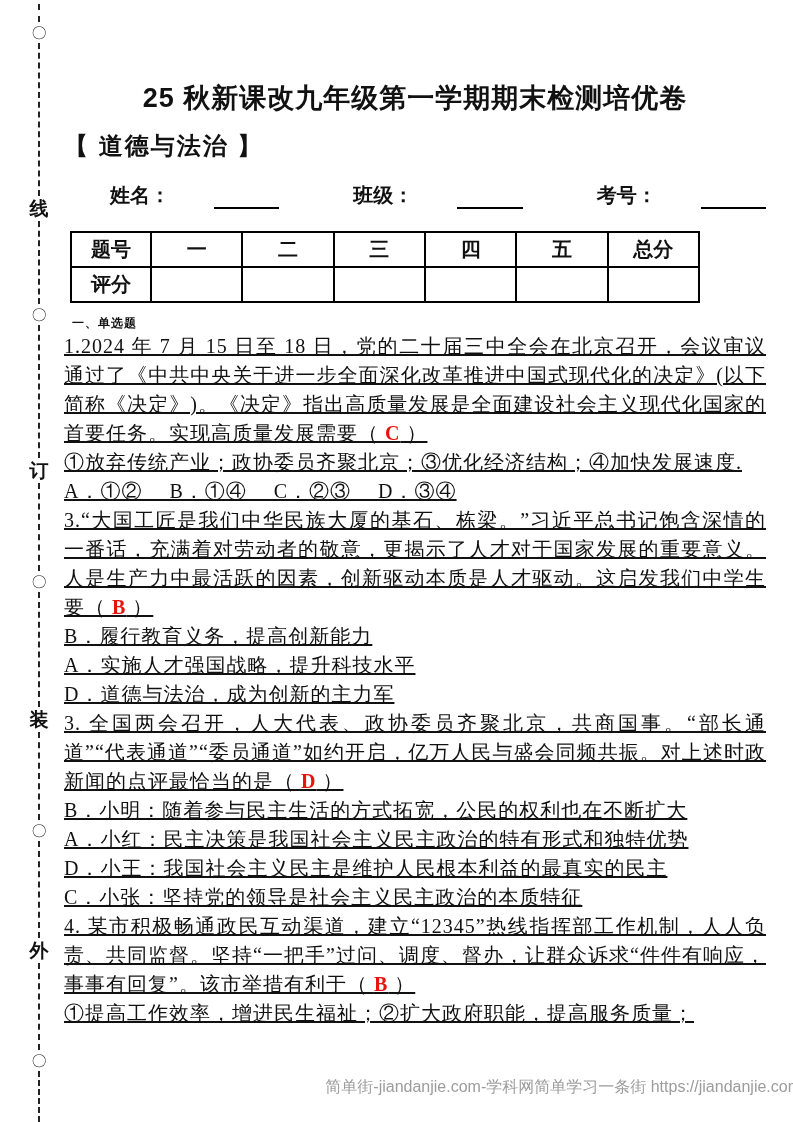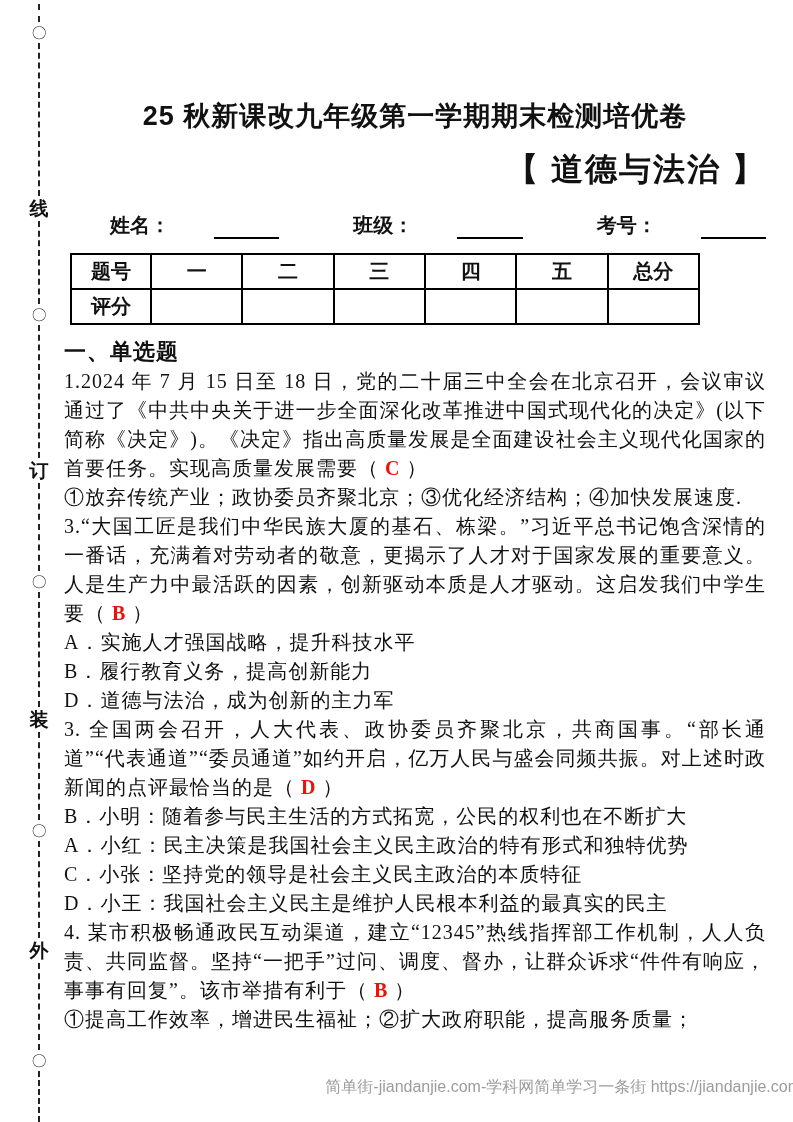--- a/index.html
+++ b/index.html
@@ -9,43 +9,43 @@
 
   
   .binding-strip{position:absolute;left:22px;top:0;height:1122px;width:34px;
                  display:flex;flex-direction:column;align-items:center;padding-top:4px;box-sizing:border-box;}
   .dash{width:0;border-left:2px dashed #222;}
   .mark{display:block;line-height:1;margin:3px 0;font-weight:bold;font-size:19px;
         font-family:"Liberation Sans",sans-serif;color:#111;}
   .mark.circle{font-size:15px;font-weight:normal;}
 
   
-  .content{position:absolute;left:64px;top:18px;width:702px;}
+  .content{position:absolute;left:64px;top:0;width:702px;}
   .title{margin:80px 0 0 0;text-align:center;font-size:27px;font-weight:bold;
          font-family:"Liberation Sans",sans-serif;letter-spacing:1px;}
-  .subject{margin:14px 0 0 0;text-align:right;font-size:32px;font-weight:bold;
+  .subject{margin:14px 0 0 0;text-align:left;font-size:24px;font-weight:bold;
            font-family:"Liberation Sans",sans-serif;letter-spacing:2px;}
 
   .info-row{margin-top:20px;padding-left:46px;font-size:20px;font-weight:bold;
             display:flex;align-items:flex-end;font-family:"Liberation Sans",sans-serif;gap:44px;}
   .info-label{white-space:nowrap;}
   .blank{display:inline-block;width:104px;border-bottom:2px solid #000;height:24px;margin-right:30px;}
   .blank.last{margin-right:0;}
 
-  .score-table{border-collapse:collapse;table-layout:fixed;width:630px;margin:14px 0 0 6px;
+  .score-table{border-collapse:collapse;table-layout:fixed;width:630px;margin:22px 0 0 6px;
                font-family:"Liberation Sans",sans-serif;}
   .score-table td{border:2px solid #000;height:33px;text-align:center;font-size:20px;
                   font-weight:bold;padding:0;}
   col.label-col{width:80px;}
 
-  .section-title{margin:12px 0 0 0;font-size:22px;font-weight:bold;letter-spacing:1px;
+  .section-title{margin:12px 0 0 8px;font-size:12px;font-weight:bold;letter-spacing:1px;
                  font-family:"Liberation Sans",sans-serif;}
 
   .question p{margin:0;font-size:20px;line-height:29px;letter-spacing:1px;text-align:justify;
-              text-justify:inter-ideograph;}
+              text-justify:inter-ideograph;text-decoration:underline;}
   .ans{font-weight:bold;}
 
   .footer{position:absolute;left:0;bottom:24px;width:100%;text-align:right;font-size:16px;
           font-family:"Liberation Sans",sans-serif;margin-left:8px;}
 </style>
 </head>
 <body>
 
 <div class="page">
 
@@ -115,35 +115,36 @@
           <td></td>
         </tr>
       </tbody>
     </table>
 
     <h3 class="section-title">一、单选题</h3>
 
     <div class="question">
       <p class="stem"><span>1.2024 年 7 月 15 日至 18 日，党的二十届三中全会在北京召开，会议审议通过了《中共中央关于进一步全面深化改革推进中国式现代化的决定》(以下简称《决定》)。《决定》指出高质量发展是全面建设社会主义现代化国家的首要任务。实现高质量发展需要（ </span><span class="ans" style="color: rgb(232, 19, 12);">C</span><span> ）</span></p>
       <p>①放弃传统产业；政协委员齐聚北京；③优化经济结构；④加快发展速度.</p>
+      <p>A．①②　 B．①④　 C．②③　 D．③④</p>
     </div>
 
     <div class="question">
       <p class="stem"><span>3.“大国工匠是我们中华民族大厦的基石、栋梁。”习近平总书记饱含深情的一番话，充满着对劳动者的敬意，更揭示了人才对于国家发展的重要意义。人是生产力中最活跃的因素，创新驱动本质是人才驱动。这启发我们中学生要（ </span><span class="ans" style="color: rgb(232, 19, 12);">B</span><span> ）</span></p>
+      <p>B．履行教育义务，提高创新能力</p>
       <p>A．实施人才强国战略，提升科技水平</p>
-      <p>B．履行教育义务，提高创新能力</p>
       <p>D．道德与法治，成为创新的主力军</p>
     </div>
 
     <div class="question">
       <p class="stem"><span>3. 全国两会召开，人大代表、政协委员齐聚北京，共商国事。“部长通道”“代表通道”“委员通道”如约开启，亿万人民与盛会同频共振。对上述时政新闻的点评最恰当的是（ </span><span class="ans" style="color: rgb(232, 19, 12);">D</span><span> ）</span></p>
       <p>B．小明：随着参与民主生活的方式拓宽，公民的权利也在不断扩大</p>
       <p>A．小红：民主决策是我国社会主义民主政治的特有形式和独特优势</p>
+      <p>D．小王：我国社会主义民主是维护人民根本利益的最真实的民主</p>
       <p>C．小张：坚持党的领导是社会主义民主政治的本质特征</p>
-      <p>D．小王：我国社会主义民主是维护人民根本利益的最真实的民主</p>
     </div>
 
     <div class="question">
       <p class="stem"><span>4. 某市积极畅通政民互动渠道，建立“12345”热线指挥部工作机制，人人负责、共同监督。坚持“一把手”过问、调度、督办，让群众诉求“件件有响应，事事有回复”。该市举措有利于（ </span><span class="ans" style="color: rgb(232, 19, 12);">B</span><span> ）</span></p>
       <p>①提高工作效率，增进民生福祉；②扩大政府职能，提高服务质量；</p>
     </div>
 
   </main>
 
   <div class="footer" style="color: rgb(156, 156, 156);">简单街-jiandanjie.com-学科网简单学习一条街 https://jiandanjie.com</div>

